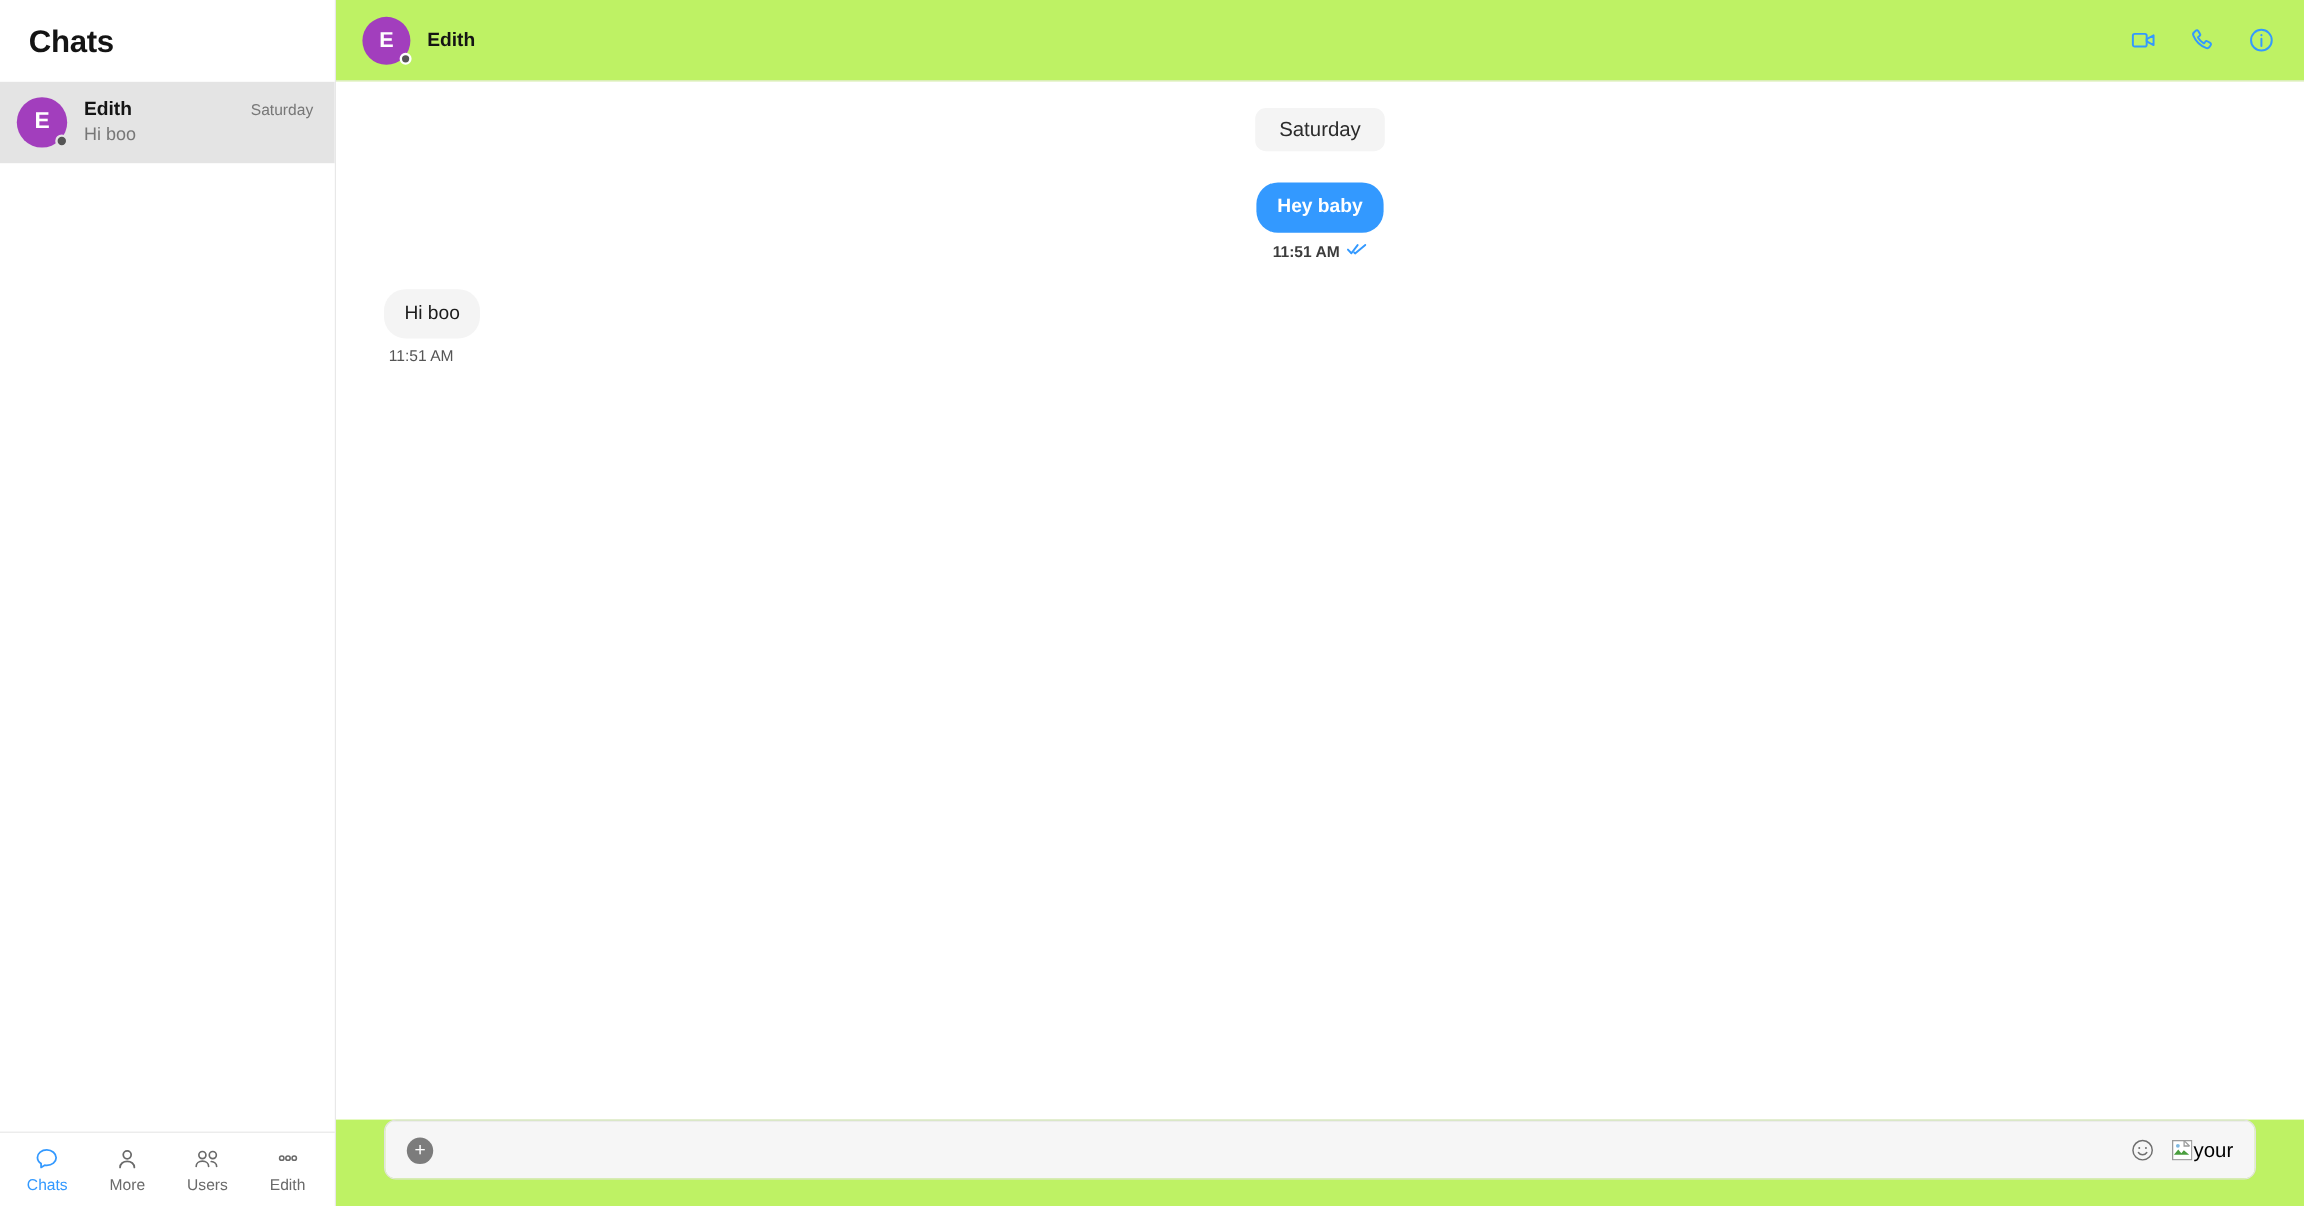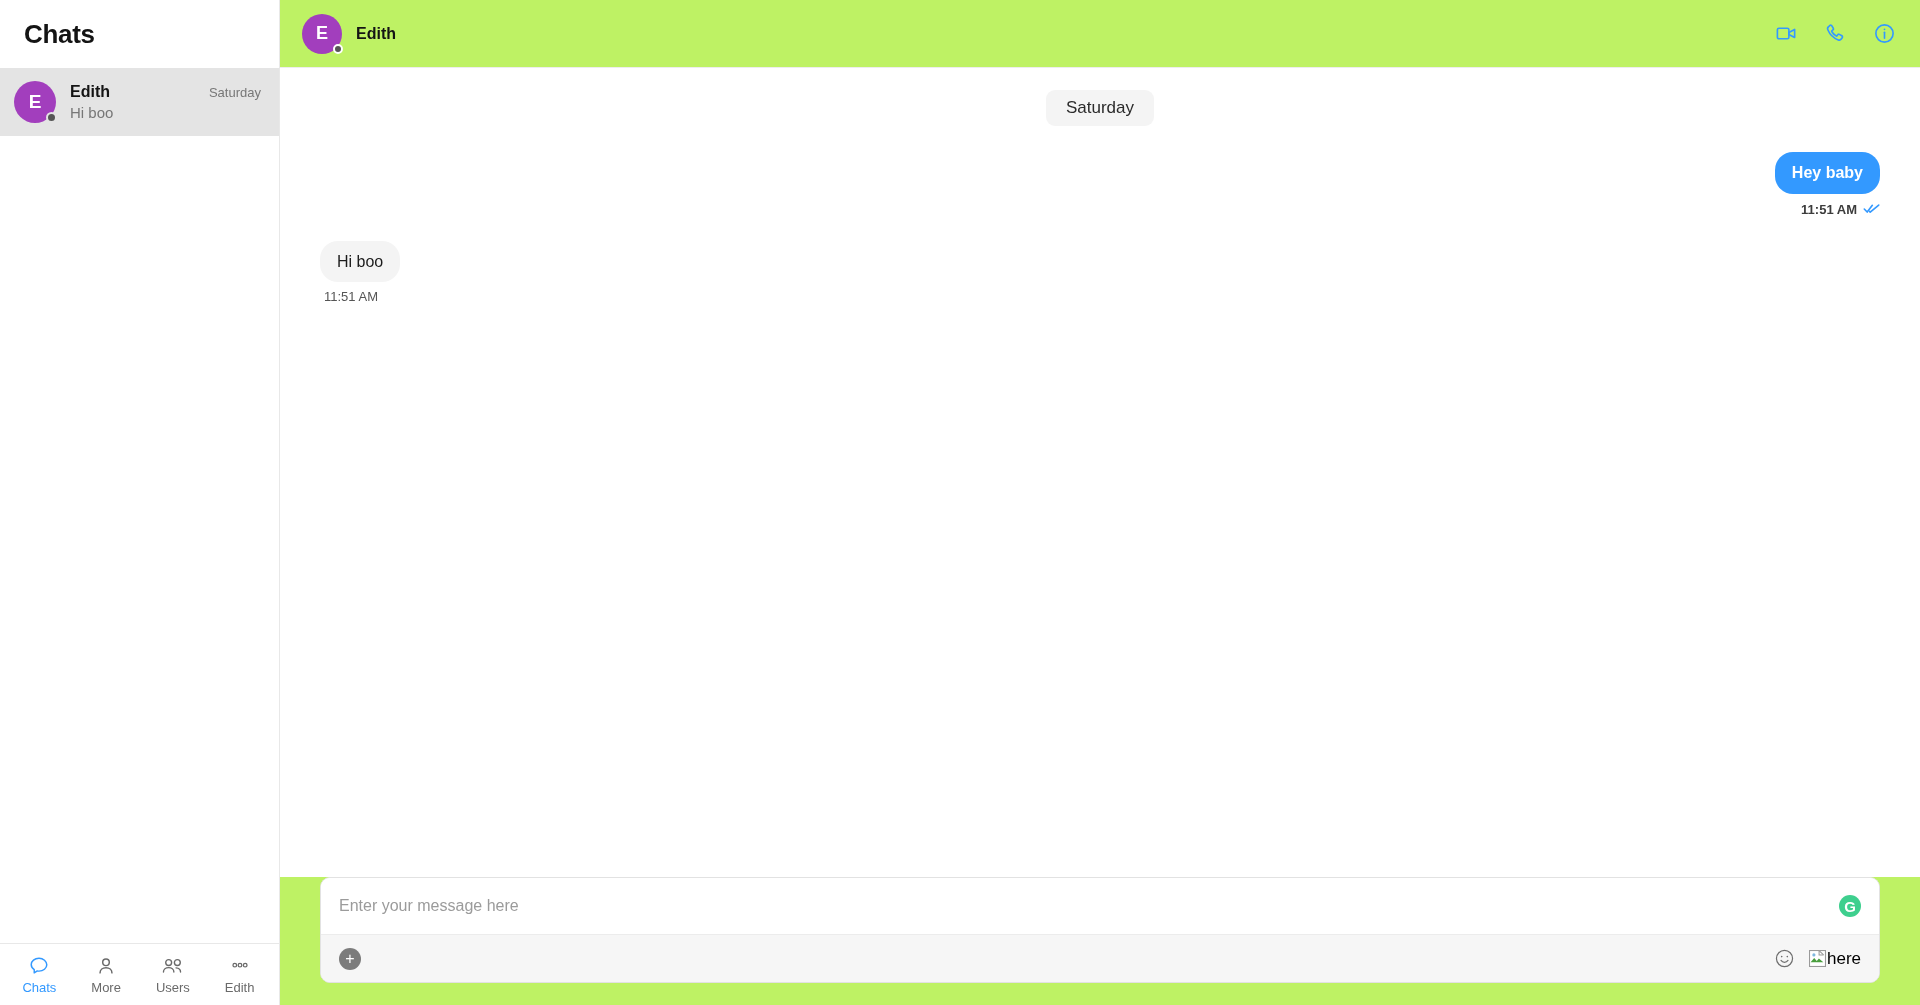--- a/index.html
+++ b/index.html
@@ -95,21 +95,21 @@
     padding: 22px 40px 10px 40px;
     display: flex; flex-direction: column;
     background: #fff;
   }
   .date-sep { display: flex; justify-content: center; margin-bottom: 26px; }
   .date-pill {
     background: #f4f4f4; color: #2b2b2b;
     font-size: 17px; padding: 8px 20px; border-radius: 9px;
   }
   .msg-group { display: flex; flex-direction: column; margin-bottom: 22px; }
-  .msg-group.out { align-items: flex-end; }
+  .msg-group.out { align-items: center; }
   .msg-group.in { align-items: flex-start; }
   .bubble {
     max-width: 56%; padding: 10px 17px;
     border-radius: 18px; font-size: 16px; line-height: 1.35;
     word-wrap: break-word;
   }
   .bubble.out { background: #3399ff; color: #fff; font-weight: bold; }
   .bubble.in { background: #f4f4f4; color: #1c1c1c; }
   .meta { display: flex; align-items: center; gap: 6px; margin-top: 7px; }
   .meta-time { font-size: 13px; color: #555; }
@@ -294,24 +294,20 @@
         <div class="meta">
           <span class="meta-time">11:51 AM</span>
         </div>
       </div>
 
     </div>
 
     <div class="composer-wrap">
       <div class="composer">
 
-        <div class="composer-input-row">
-          <input class="composer-input" type="text" placeholder="Enter your message here" style="">
-          <span class="grammarly">G</span>
-        </div>
 
         <div class="composer-toolbar">
           <div class="toolbar-left">
             <span class="attach-btn">+</span>
           </div>
           <div class="toolbar-right">
 
             <span class="emoji-btn">
               <svg width="21" height="21" viewBox="0 0 24 24" fill="none" stroke="#6f6f6f" stroke-width="1.4">
                 <circle cx="12" cy="12" r="9.2"></circle>
@@ -324,21 +320,21 @@
             <span class="broken-img">
               <span class="broken-glyph">
                 <svg width="17" height="17" viewBox="0 0 16 16">
                   <rect x="0.5" y="0.5" width="15" height="15" fill="#ffffff" stroke="#9a9a9a"></rect>
                   <path d="M1.5 11.5l3.4-4 2.4 2.8 2-2.2 4.2 3.4z" fill="#4a9e3e"></path>
                   <circle cx="4.6" cy="4.6" r="1.5" fill="#7fb8e0"></circle>
                   <path d="M9.5 0.5v4.2h4.2" fill="#ffffff" stroke="#9a9a9a"></path>
                   <path d="M9.5 0.5l4.2 4.2" stroke="#9a9a9a"></path>
                 </svg>
               </span>
-              <span>here</span>
+              <span>your</span>
             </span>
 
           </div>
         </div>
 
       </div>
     </div>
 
   </section>
 </div>

